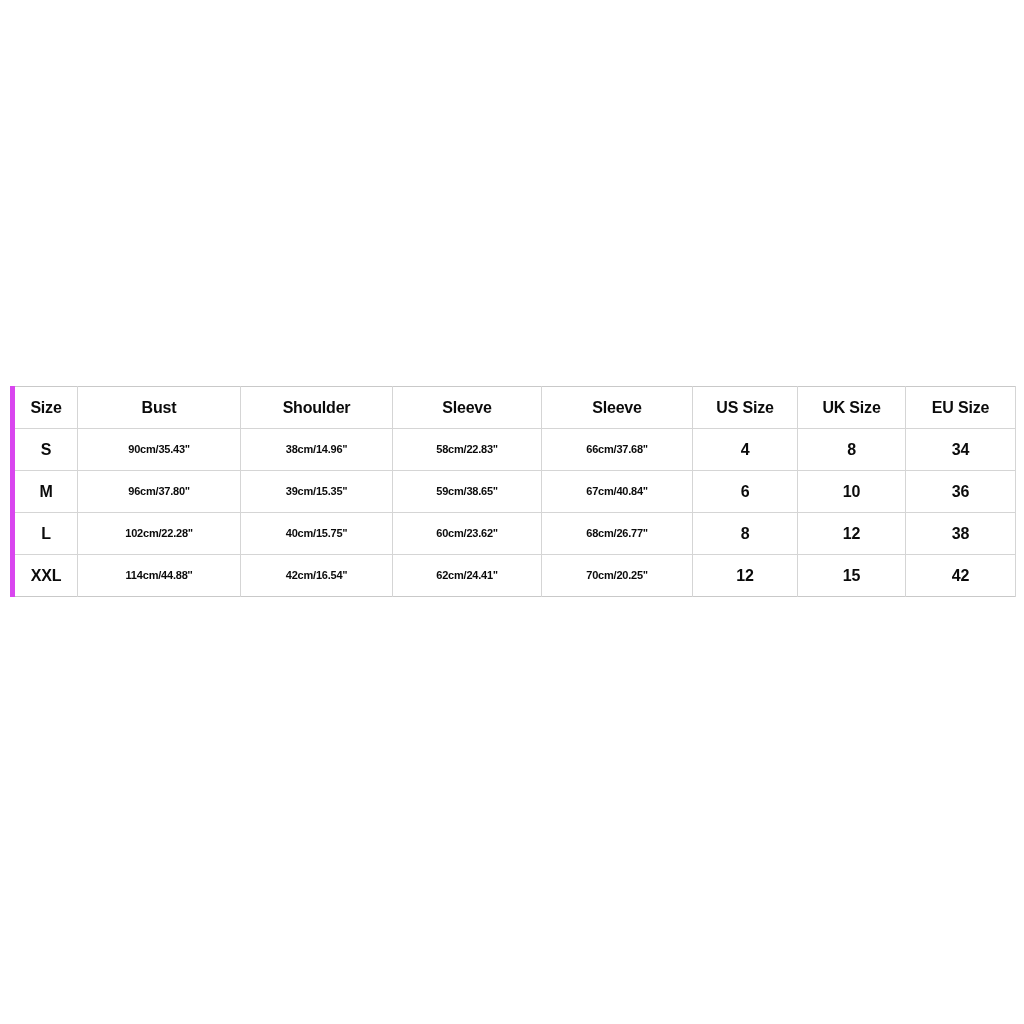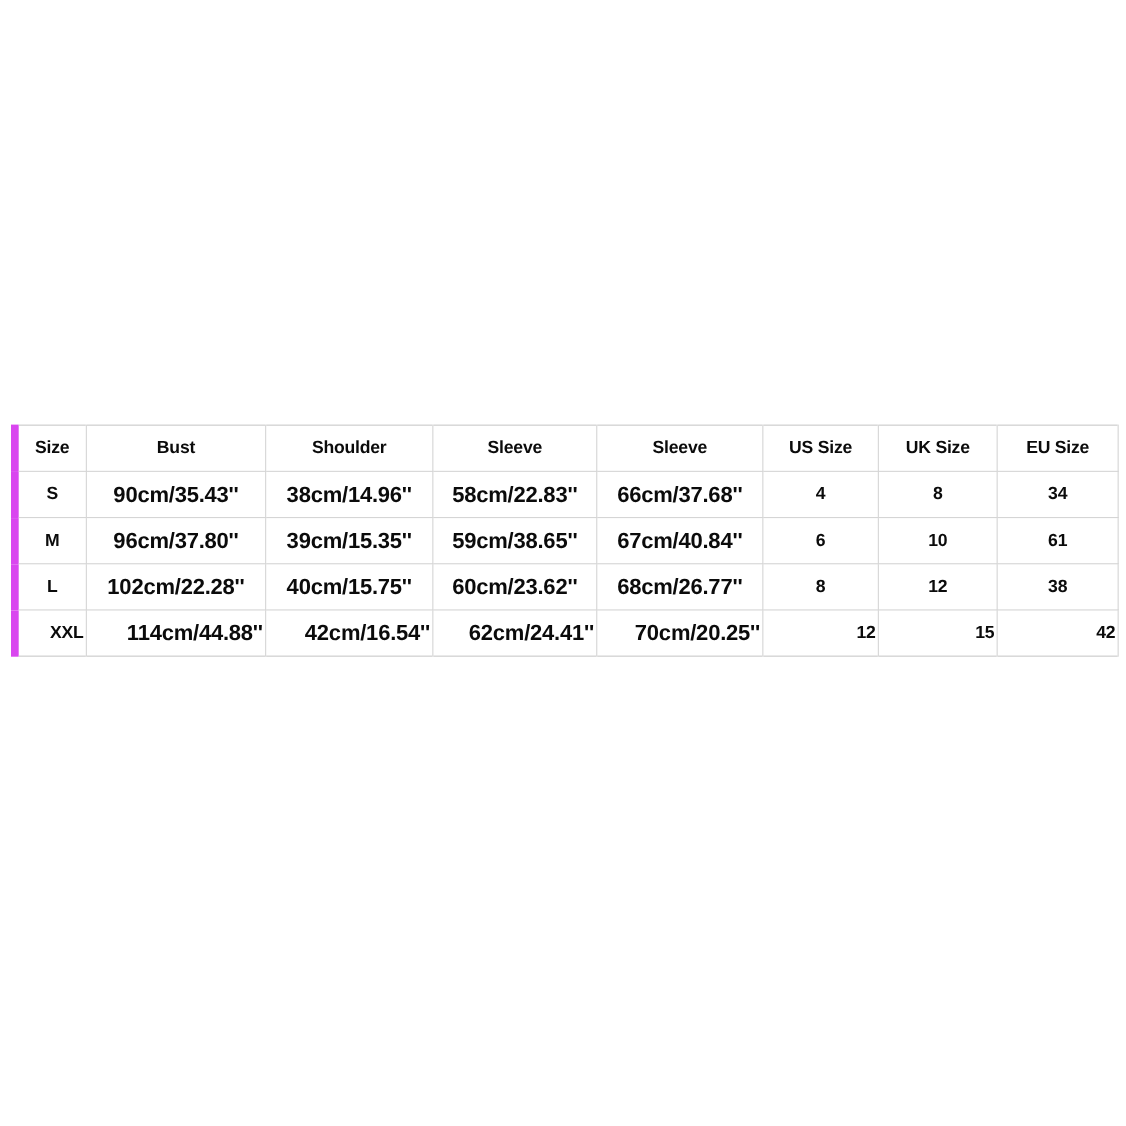--- a/index.html
+++ b/index.html
@@ -36,38 +36,37 @@
   #size-chart col.c-uk       { width: 108px; }
   #size-chart col.c-eu       { width: 110px; }
 
   #size-chart th,
   #size-chart td {
     height: 41px;
     padding: 0 2px;
     text-align: center;
     vertical-align: middle;
     font-weight: bold;
-    font-size: 20px;
+    font-size: 11px;
     line-height: 1.1;
     color: #0b0b0b;
     letter-spacing: -0.2px;
     border-right: 1px solid #d5d5d5;
     border-bottom: 1px solid #d5d5d5;
     white-space: nowrap;
     font-stretch: condensed;
   }
 
   #size-chart th:first-child,
   #size-chart td:first-child {
-    border-left: 7px solid #d946ef;
+    border-left: 5px solid #d946ef;
   }
 
   #size-chart tr:last-child td {
     border-bottom: none;
-    text-align: right;
   }
 
   #size-chart thead th {
     font-size: 16px;
   }
 
   #size-chart td.num {
     font-size: 16px;
   }
 
@@ -113,21 +112,21 @@
       <td class="num">34</td>
     </tr>
     <tr>
       <td class="sizelabel">M</td>
       <td>96cm/37.80''</td>
       <td>39cm/15.35''</td>
       <td>59cm/38.65''</td>
       <td>67cm/40.84''</td>
       <td class="num">6</td>
       <td class="num">10</td>
-      <td class="num">61</td>
+      <td class="num">36</td>
     </tr>
     <tr>
       <td class="sizelabel">L</td>
       <td>102cm/22.28''</td>
       <td>40cm/15.75''</td>
       <td>60cm/23.62''</td>
       <td>68cm/26.77''</td>
       <td class="num">8</td>
       <td class="num">12</td>
       <td class="num">38</td>

